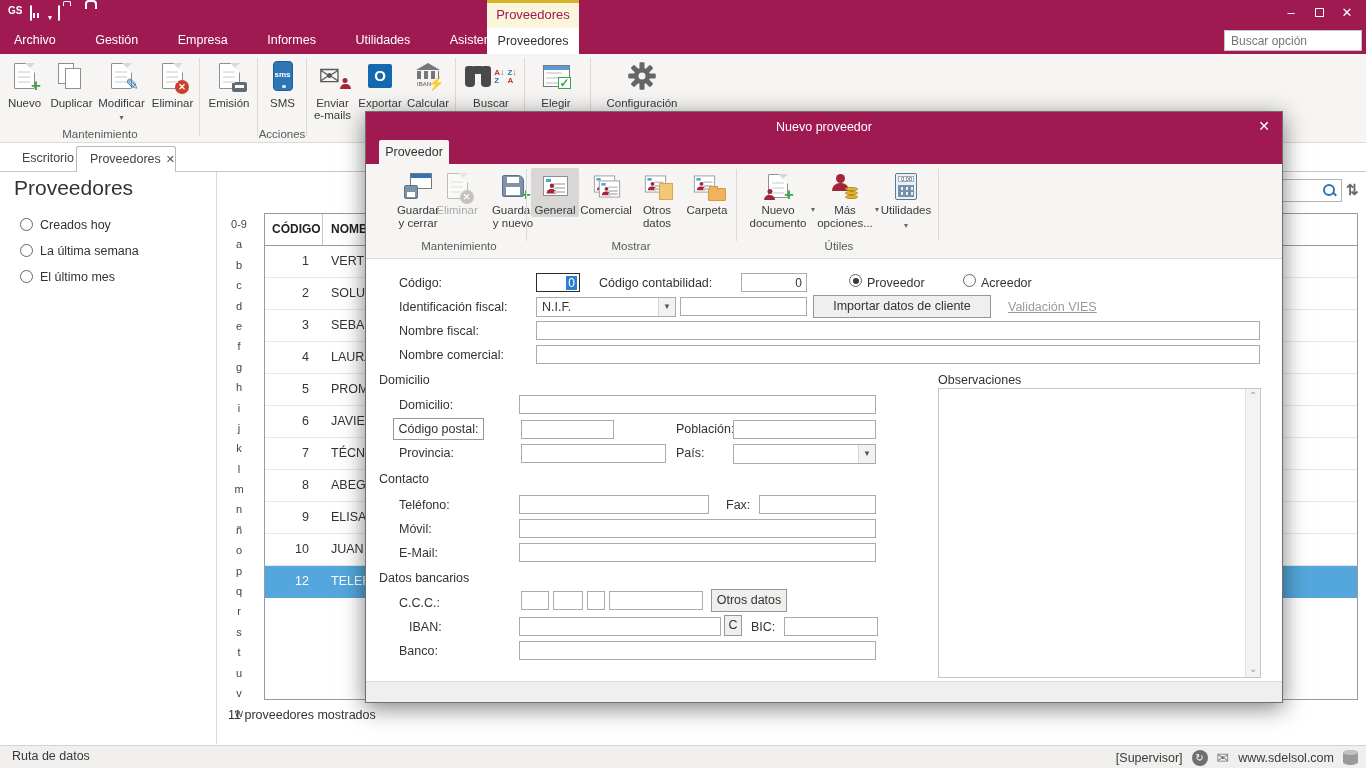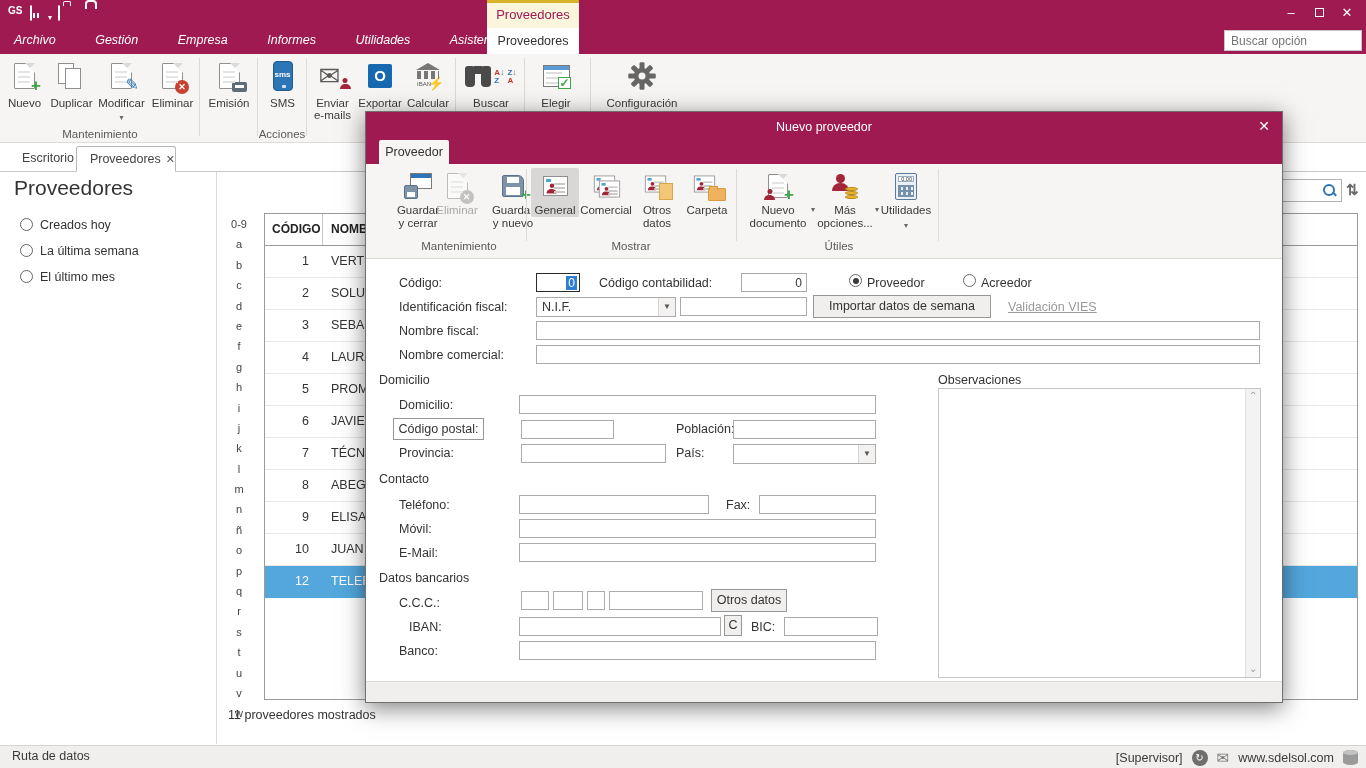--- a/index.html
+++ b/index.html
@@ -3,21 +3,21 @@
 <meta charset="utf-8">
 <style>
   * { margin:0; padding:0; box-sizing:border-box; }
   html,body { width:1366px; height:768px; }
   body { font-family:"Liberation Sans", sans-serif; font-size:12.5px; color:#333; background:#fff; overflow:hidden; }
   #app { position:relative; width:1366px; height:768px; background:#fff; overflow:hidden; }
 
   
   #titlebar { position:absolute; left:0; top:0; width:1366px; height:28px; background:#9E1A50; }
   #menubar  { position:absolute; left:0; top:28px; width:1366px; height:26px; background:#9E1A50; }
-  .menu-item { color:#fff; font-size:12.5px; display:inline-block; padding:5px 18px 0 18px; height:26px;font-style:italic; }
+  .menu-item { color:#fff; font-size:12.5px; display:inline-block; padding:5px 18px 0 18px; height:26px; }
   #win-title { position:absolute; left:700px; top:6px; width:520px; text-align:center; color:#fff; font-size:12px; white-space:nowrap; }
   .winbtn { position:absolute; top:4px; width:22px; height:18px; color:#fff; text-align:center; font-size:13px; line-height:18px; }
   #btn-max i { display:inline-block; width:9px; height:9px; border:1.5px solid #fff; margin-top:4px; }
   #logo { position:absolute; left:8px; top:5px; color:#fff; font-weight:bold; font-size:10px; letter-spacing:0; }
   
   .ticon { position:absolute; top:6px; }
   .i-cal { width:16px; height:15px; border:1.6px solid #fff; border-radius:2px; position:relative; }
   .i-cal::before { content:''; position:absolute; left:1px; right:1px; top:2px; height:2px; background:#fff; }
   .i-cal::after { content:''; position:absolute; left:2px; bottom:2px; width:8px; height:5px; background:repeating-linear-gradient(90deg,#fff 0 2px,transparent 2px 4px); }
   .caret-w { position:absolute; left:48px; top:13px; color:#fff; font-size:8px; }
@@ -598,21 +598,21 @@
           <span class="numval">0</span>
         </span>
       <span class="rdo sel" style="position:absolute; left:483px; top:162px;"></span>
       <span class="flabel" style="left:501px; top:164px;">Proveedor</span>
       <span class="rdo" style="position:absolute; left:597px; top:162px;"></span>
       <span class="flabel" style="left:615px; top:164px;">Acreedor</span>
 
       <span class="flabel" style="left:33px; top:188px;">Identificación fiscal:</span>
       <span class="fcombo" style="left:170px; top:185px; width:140px;"><span>N.I.F.</span><span class="arr">▼</span></span>
       <span class="finput" style="left:314px; top:185px; width:127px;"></span>
-      <span class="fbtn" style="left:447px; top:183px; width:178px; height:23px; line-height:21px;">Importar datos de semana</span>
+      <span class="fbtn" style="left:447px; top:183px; width:178px; height:23px; line-height:21px;">Importar datos de cliente</span>
       <span class="link" style="left:642px; top:188px;">Validación VIES</span>
 
       <span class="flabel" style="left:33px; top:212px;">Nombre fiscal:</span>
       <span class="finput" style="left:170px; top:209px; width:724px;"></span>
       <span class="flabel" style="left:33px; top:236px;">Nombre comercial:</span>
       <span class="finput" style="left:170px; top:233px; width:724px;"></span>
 
       <span class="fsec" style="left:13px; top:261px;">Domicilio</span>
       <span class="flabel" style="left:33px; top:286px;">Domicilio:</span>
       <span class="finput" style="left:153px; top:283px; width:357px;"></span>

